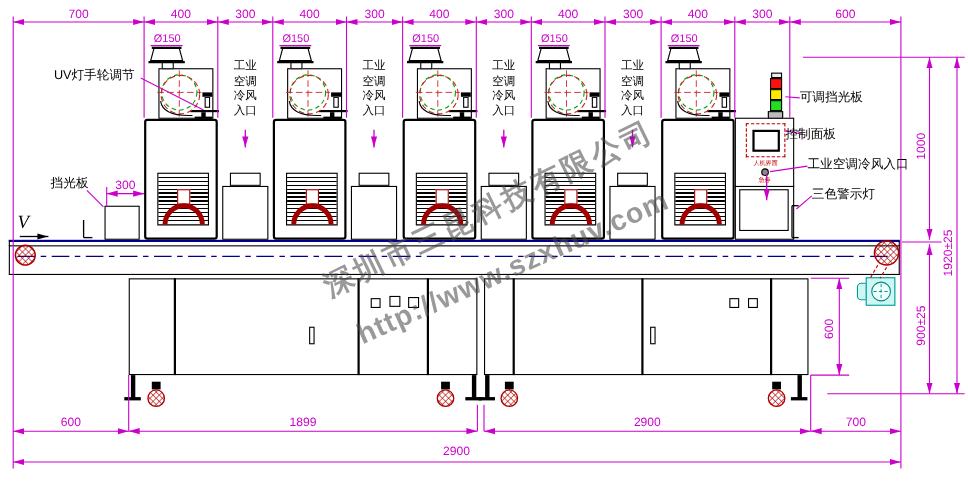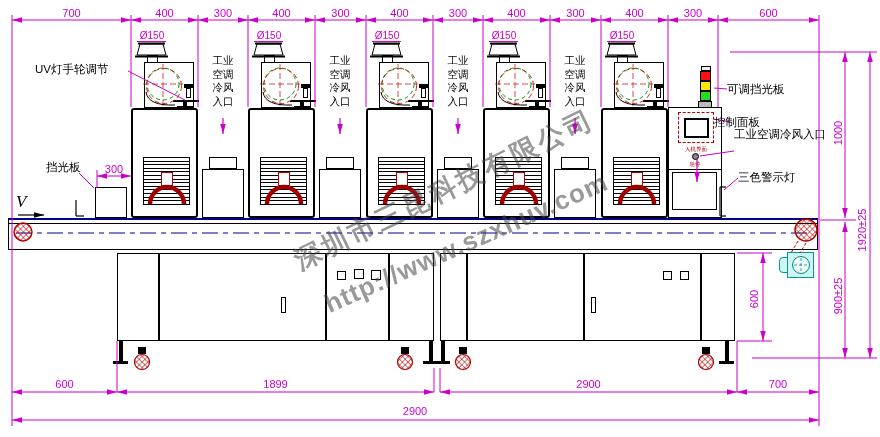--- a/index.html
+++ b/index.html
@@ -273,27 +273,27 @@
       <circle cx="142" cy="362" r="7.5" fill="url(#h2)" stroke="none"></circle>
       <circle cx="405" cy="362" r="7.5" fill="url(#h1)" stroke="#B00000" stroke-width="1.2"></circle>
       <circle cx="405" cy="362" r="7.5" fill="url(#h2)" stroke="none"></circle>
       <circle cx="463" cy="362" r="7.5" fill="url(#h1)" stroke="#B00000" stroke-width="1.2"></circle>
       <circle cx="463" cy="362" r="7.5" fill="url(#h2)" stroke="none"></circle>
       <circle cx="706" cy="362" r="7.5" fill="url(#h1)" stroke="#B00000" stroke-width="1.2"></circle>
       <circle cx="706" cy="362" r="7.5" fill="url(#h2)" stroke="none"></circle>
     </svg>
 
   <div id="labels">
-    <div class="lblk" style="left:35px;top:63px">UV灯手轮调节</div>
+    <div class="lblk" style="left:49px;top:63px">UV灯手轮调节</div>
     <div class="lblk" style="left:46px;top:161px">挡光板</div>
     <div class="lbl" style="left:97px;top:163px;width:34px;text-align:center">300</div>
     <div class="lblk" style="left:16px;top:195px;font-family:'Liberation Serif',serif;font-style:italic;font-size:17px">V</div>
     <div class="lblk" style="left:727px;top:83px">可调挡光板</div>
     <div class="lblk" style="left:714px;top:116px">控制面板</div>
-    <div class="lblk" style="left:734px;top:128px">工业空调冷风入口</div>
+    <div class="lblk" style="left:734px;top:144px">工业空调冷风入口</div>
     <div class="lblk" style="left:738px;top:171px">三色警示灯</div>
     <div class="tiny" style="left:677px;top:146px;width:38px">人机界面</div>
     <div class="tiny" style="left:682px;top:161px;width:26px">急停</div>
     <div class="lbl rot" style="left:838px;top:133px">1000</div>
     <div class="lbl rot" style="left:862px;top:230px">1920±25</div>
     <div class="lbl rot" style="left:838px;top:296px">900±25</div>
     <div class="lbl rot" style="left:754px;top:299px">600</div>
     <div class="lbl cc" style="left:415px;top:405px">2900</div>
   <div class="lbl" style="left: 71.5px; top: 7px; transform: translateX(-50%);">700</div>
       <div class="lbl" style="left: 164.5px; top: 7px; transform: translateX(-50%);">400</div>

